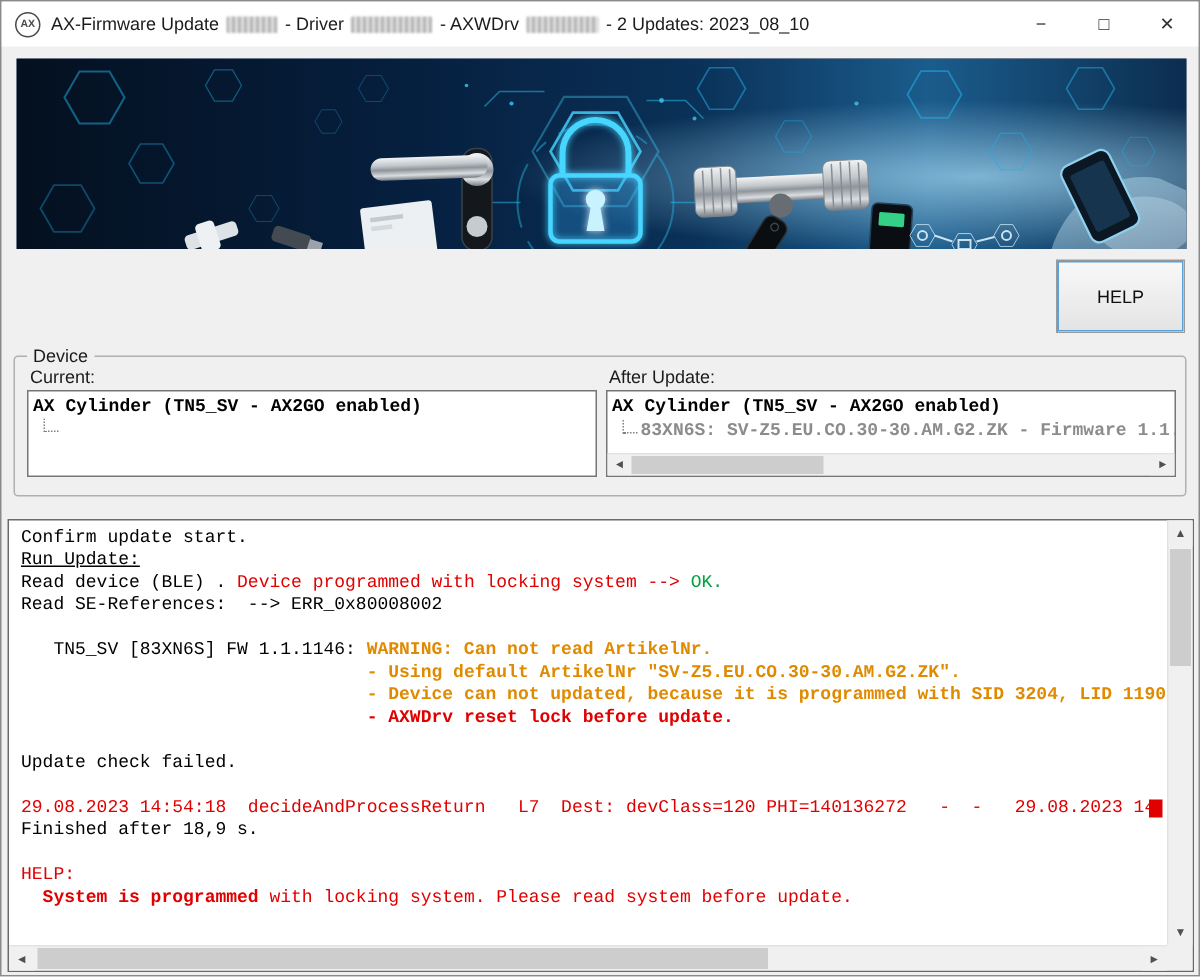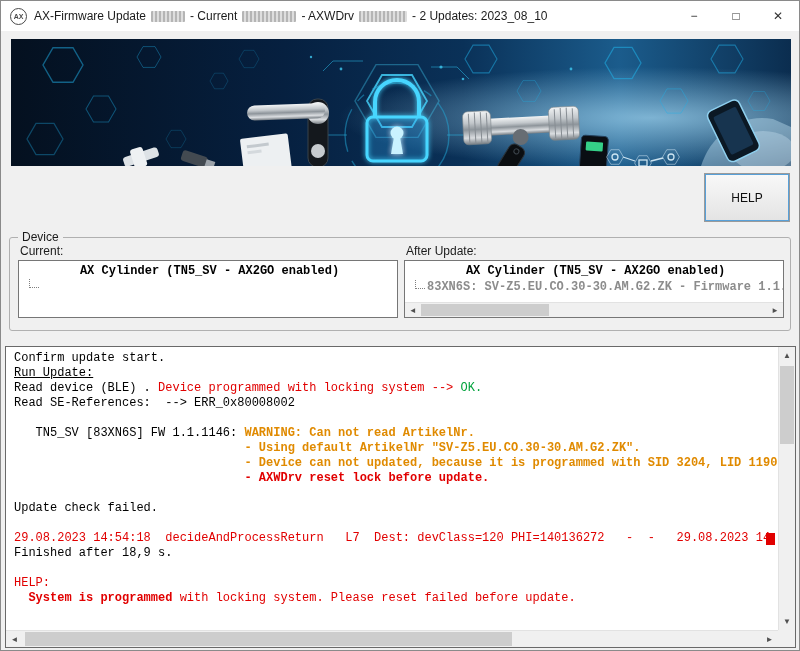--- a/index.html
+++ b/index.html
@@ -35,21 +35,21 @@
 
   
   .device-group{position:absolute;left:8px;top:236px;width:782px;height:94px;
                 border:1px solid #b0b0b0;border-radius:3px;}
   .group-label{position:absolute;top:-8px;left:8px;background:#f0f0f0;padding:0 4px;
                font-size:12px;color:#1b1b1b;text-align:center;}
   .dev-label{position:absolute;top:6px;font-size:12px;color:#1b1b1b;text-align:right;}
   .dl-current{left:10px}.dl-after{left:396px}
   .listbox{position:absolute;top:22px;height:58px;background:#ffffff;border:1px solid #767676;
            font-family:"Liberation Mono",monospace;font-size:12px;font-weight:bold;color:#000;
-           overflow:hidden;padding:2px 0 0 3px;text-align:center;}
+           overflow:hidden;padding:2px 0 0 3px;}
   .lb-current{left:8px;width:380px;}
   .lb-after{left:394px;width:380px;padding-right:0;}
   .lb-root{line-height:16px;white-space:pre;overflow:hidden;}
   .lb-child{display:flex;align-items:center;line-height:16px;white-space:pre;overflow:hidden;}
   .tree{width:10px;height:9px;border-left:1px dotted #7f7f7f;border-bottom:1px dotted #7f7f7f;
         margin:0 2px 5px 7px;flex:none;}
   .dim{color:#8c8c8c;}
 
   
   .sb-arrow{background:#f0f0f0;color:#505050;display:flex;align-items:center;justify-content:center;
@@ -87,21 +87,21 @@
 
 <div class="window">
 
   <div class="titlebar">
     <div class="app-icon">
       <span>AX</span>
     </div>
     <div class="title">
       <span>AX-Firmware Update</span>
       <span class="redact rw1"></span>
-      <span>- Current</span>
+      <span>- Driver</span>
       <span class="redact rw2"></span>
       <span>- AXWDrv</span>
       <span class="redact rw3"></span>
       <span>-  2 Updates:  2023_08_10</span>
     </div>
     <div class="win-controls">
       <div class="win-btn">−</div>
       <div class="win-btn">□</div>
       <div class="win-btn">✕</div>
     </div>
@@ -299,21 +299,21 @@
         <div class="logline"><span class="c-o b">                                - </span><span class="c-o b">Using default ArtikelNr "SV-Z5.EU.CO.30-30.AM.G2.ZK".</span></div>
         <div class="logline"><span class="c-o b">                                - </span><span class="c-o b">Device can not updated, because it is programmed with SID 3204, LID 1190.</span></div>
         <div class="logline"><span class="c-r b">                                - </span><span class="c-r b">AXWDrv reset lock before update.</span></div>
         <div class="logline"></div>
         <div class="logline"><span class="c-k">Update check failed.</span></div>
         <div class="logline"></div>
         <div class="logline"><span class="c-r">29.08.2023 14:54:18  decideAndProcessReturn   L7  Dest: devClass=120 PHI=140136272   -  -   29.08.2023 14:54</span><span class="edgeblk"></span></div>
         <div class="logline"><span class="c-k">Finished after 18,9 s.</span></div>
         <div class="logline"></div>
         <div class="logline"><span class="c-r">HELP:</span></div>
-        <div class="logline"><span class="c-r b">  System is programmed</span><span class="c-r"> with locking system. Please reset failed before update.</span></div>
+        <div class="logline"><span class="c-r b">  System is programmed</span><span class="c-r"> with locking system. Please read system before update.</span></div>
       </div>
 
     <div class="vscroll">
       <div class="sb-arrow">▲</div>
       <div class="sb-track">
         <div class="sb-thumb"></div>
       </div>
       <div class="sb-arrow">▼</div>
     </div>
 

